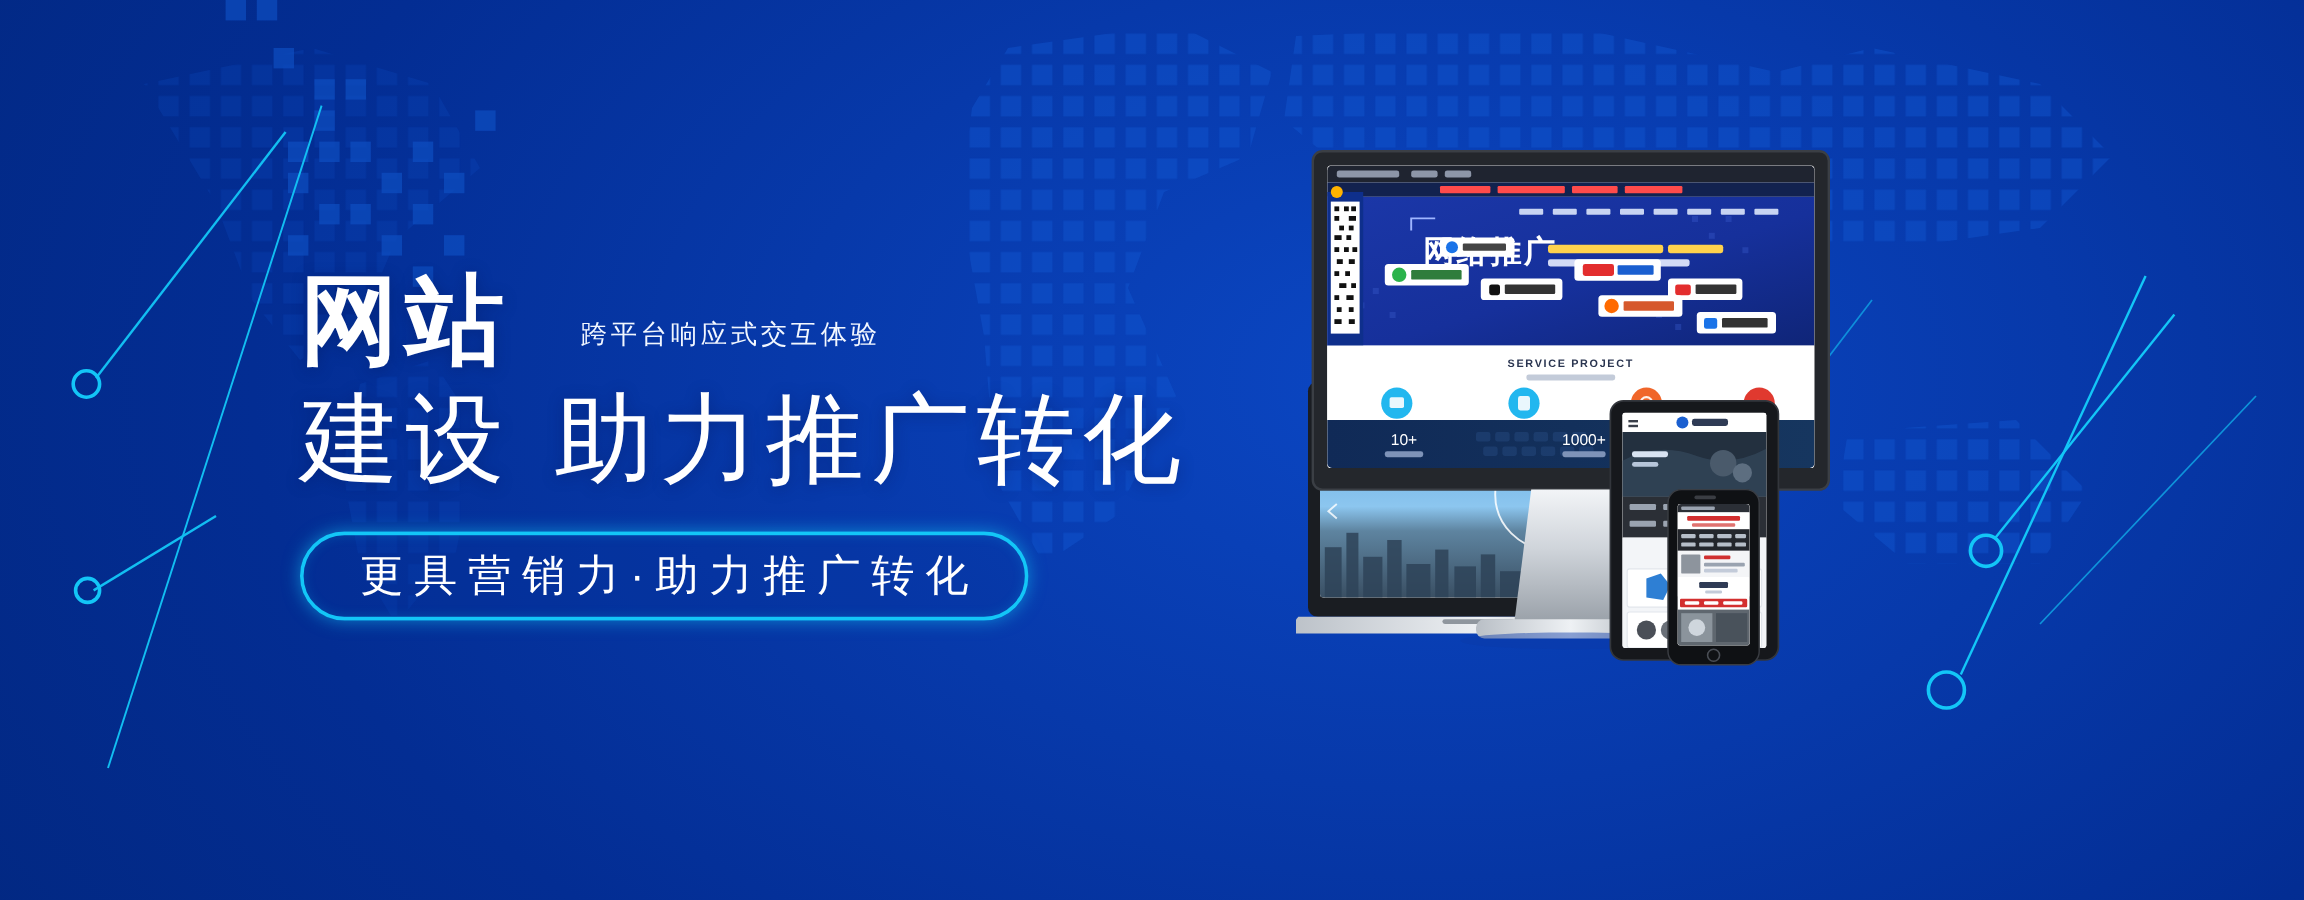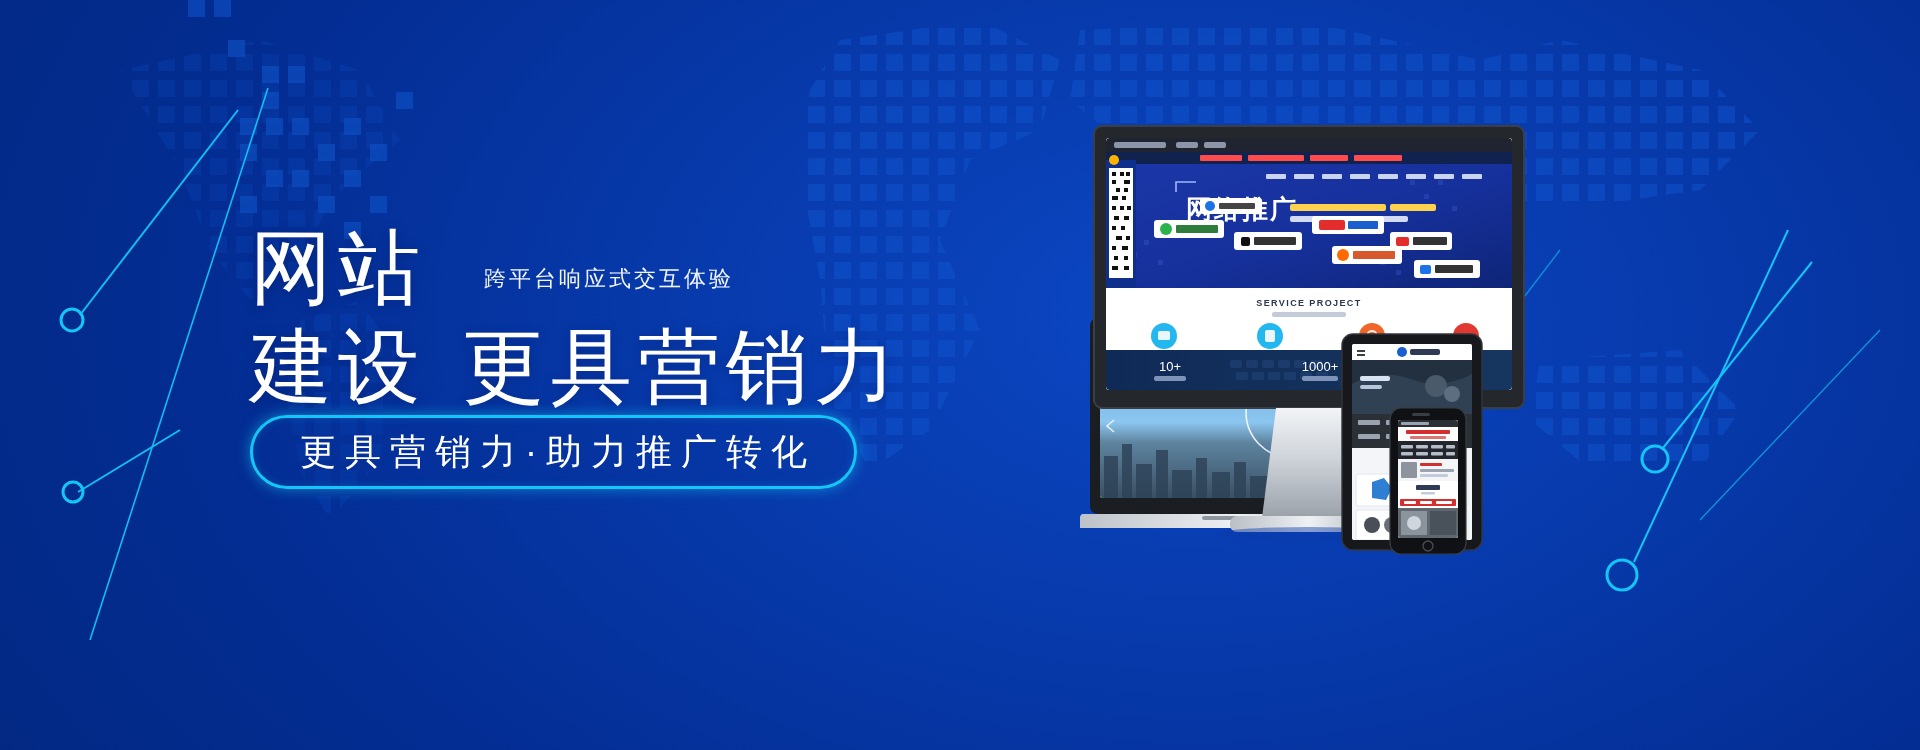--- a/index.html
+++ b/index.html
@@ -31,39 +31,40 @@
   .copy{
     position:absolute;left:250px;top:215px;width:640px;
     z-index:6;
   }
   .line1{
     display:flex;align-items:flex-end;gap:58px;
     height:96px;
   }
   .kw-big{
     font-size:82px;line-height:86px;color:#ffffff;
-    letter-spacing:6px;font-weight:400;
+    letter-spacing:6px;font-weight:700;
     white-space:nowrap;
     text-shadow:0 2px 12px rgba(0,20,80,.35);
   }
   .subtitle{
     font-size:22px;line-height:40px;color:#f2f7ff;
     letter-spacing:3px;font-weight:400;white-space:nowrap;
     padding-bottom:12px;
   }
   .line2{
     margin-top:8px;
     font-size:82px;line-height:96px;color:#ffffff;
     letter-spacing:6px;font-weight:400;white-space:nowrap;
     text-shadow:0 2px 12px rgba(0,20,80,.35);
   }
   .line2 .gap{display:inline-block;width:36px;}
 
   
   .badge{
+    margin-top:28px;
     display:inline-flex;align-items:center;justify-content:center;
     height:74px;padding:0 38px;box-sizing:border-box;
     border:3px solid #13c6f7;border-radius:40px;
     box-shadow:0 0 14px rgba(19,198,247,.55),inset 0 0 10px rgba(19,198,247,.18);
     background:rgba(4,46,150,.25);
   }
   .badge-text{
     font-size:36px;line-height:40px;color:#ffffff;
     letter-spacing:9px;white-space:nowrap;
     text-indent:9px;
@@ -168,21 +169,21 @@
   </div>
 
   <div class="copy">
 
     <div class="line1">
       <span class="kw-big">网站</span>
       <span class="subtitle">跨平台响应式交互体验</span>
     </div>
 
     <div class="line2">
-      <span>建设</span><span class="gap"></span><span>更具营销力</span>
+      <span>建设</span><span class="gap"></span><span>助力推广转化</span>
     </div>
 
     <div class="badge">
       <span class="badge-text">更具营销力·助力推广转化</span>
     </div>
   </div>
 
   <div class="devices">
     <svg viewBox="0 0 800 520" xmlns="http://www.w3.org/2000/svg">
       <defs>

